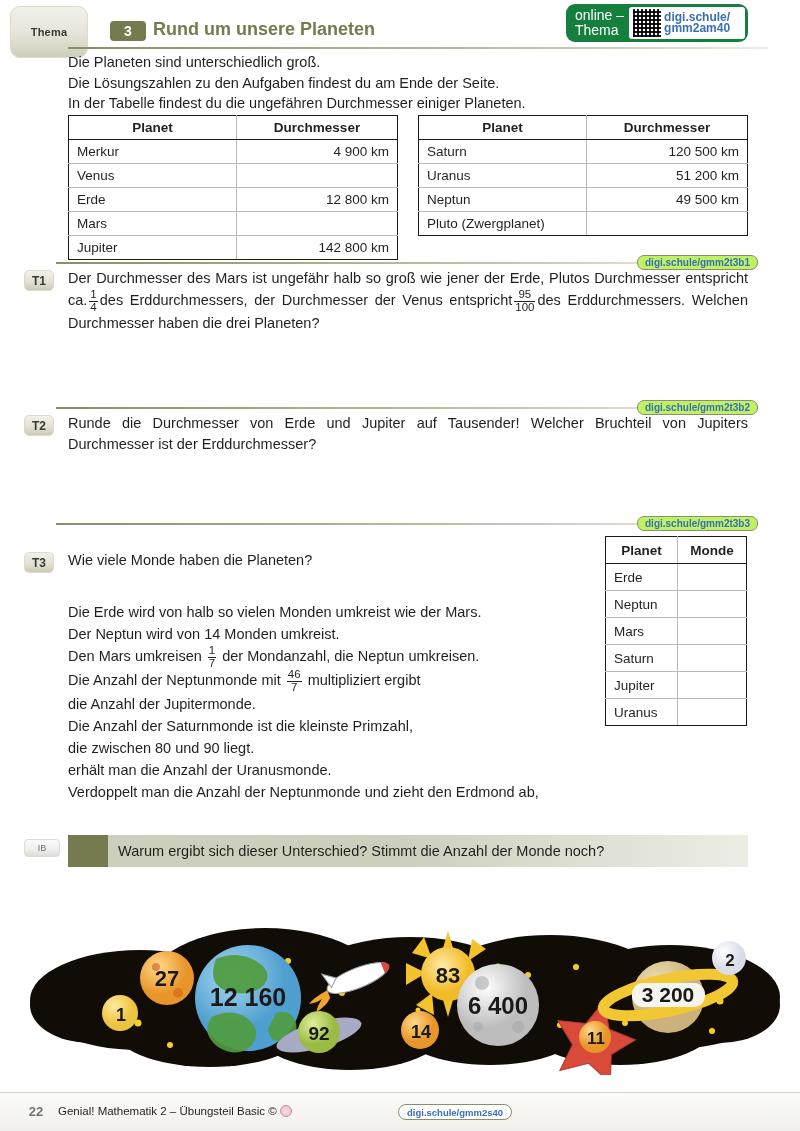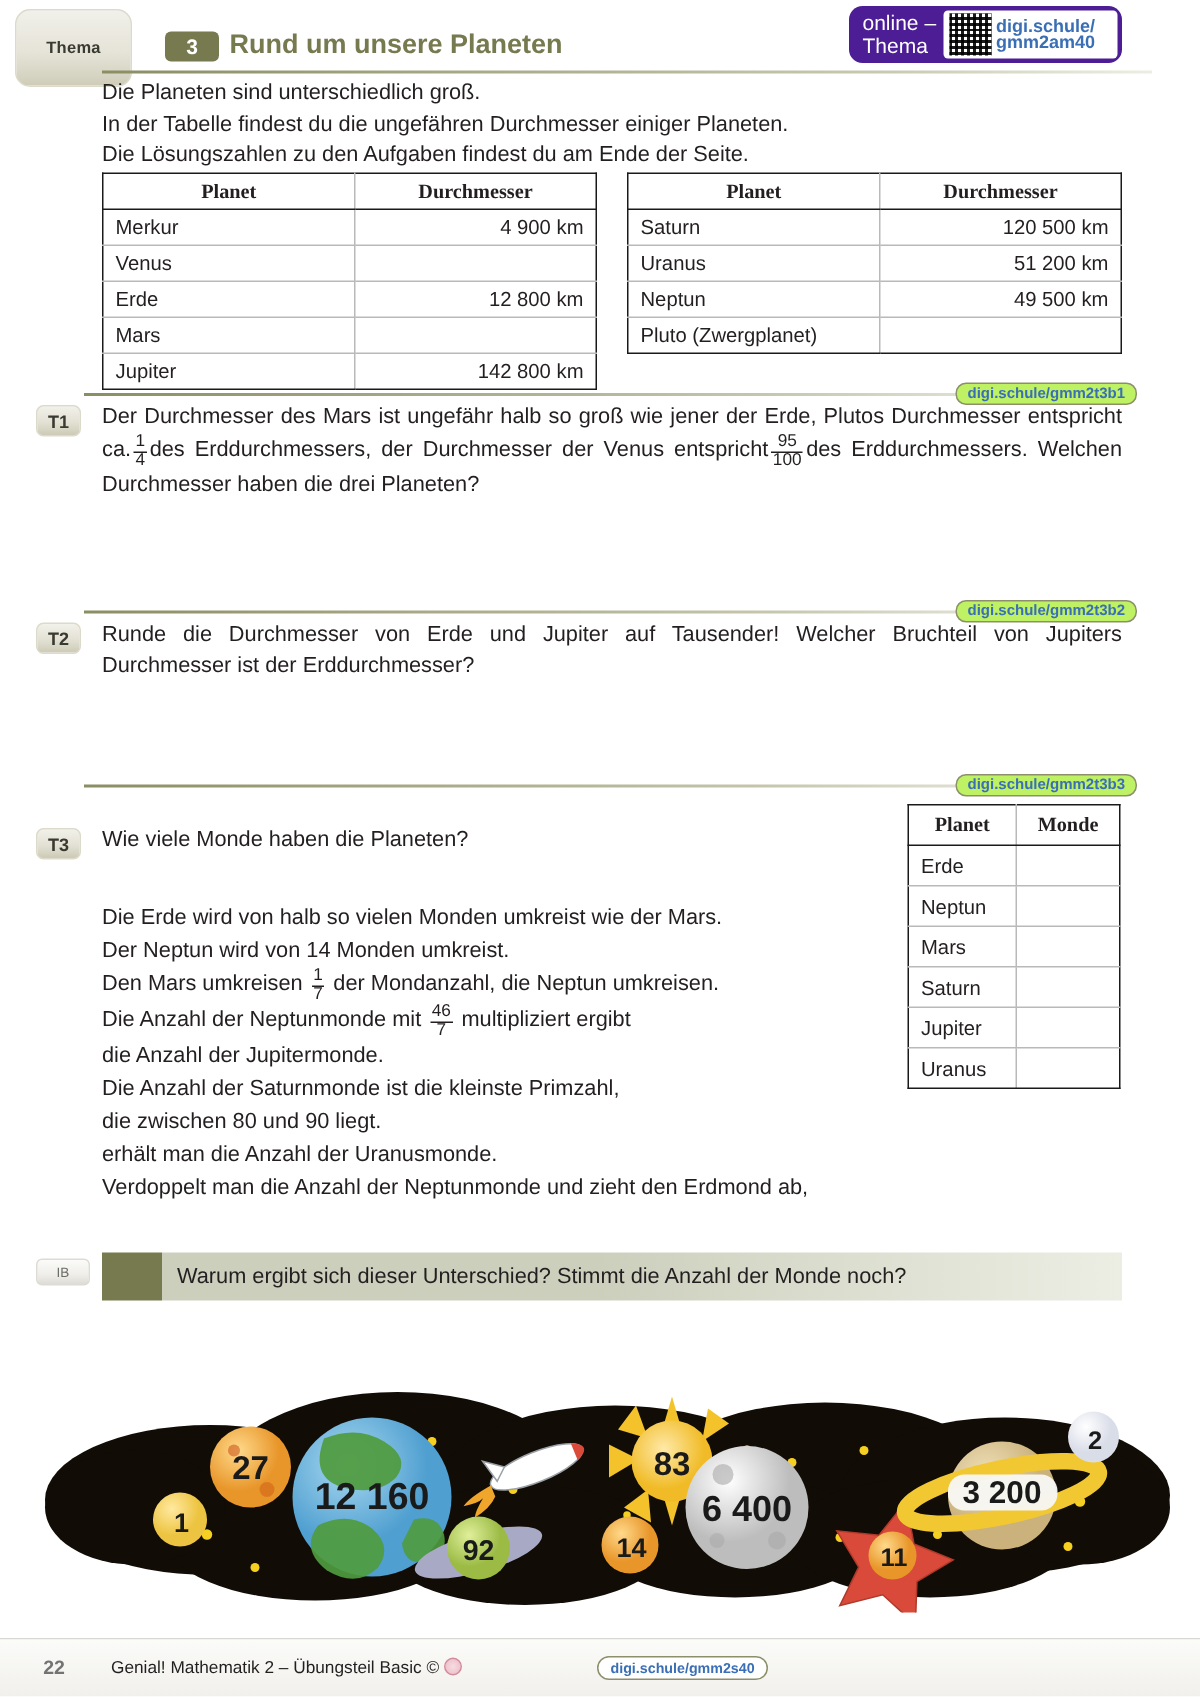--- a/index.html
+++ b/index.html
@@ -30,21 +30,21 @@
   .chapter-title{
     position:absolute; left:153px; top:19px;
     font-size:18px; font-weight:bold; color:#77794f; white-space:nowrap;
   }
   .header-rule{
     position:absolute; left:68px; top:47px; width:700px; height:2px;
     background:linear-gradient(90deg,#8b8d63 0%,#c9cab1 75%,#eceee3 100%);
   }
   .online-badge{
     position:absolute; right:52px; top:4px; width:182px; height:38px;
-    background:#4c1d95; border-radius:9px;
+    background:#15803d; border-radius:9px;
     display:flex; align-items:center; padding:3px;
   }
   .online-badge .ob-label{
     color:#ffffff; font-size:14px; line-height:15px; padding:0 5px 0 6px;
     font-weight:normal; white-space:nowrap;
   }
   .ob-white{
     background:#ffffff; border-radius:3px; height:32px; flex:1;
     display:flex; align-items:center; padding:2px 4px; gap:3px;
   }
@@ -65,21 +65,20 @@
 
   
   .dtable{ position:absolute; border-collapse:collapse; }
   .dtable td, .dtable th{
     border:1px solid #b9b9b9; padding:3px 8px;
     font-size:13.5px; height:24px;
   }
   .dtable th{
     font-weight:bold; text-align:center; font-size:13.5px;
     border-bottom:1.6px solid #1a1a1a;
-    font-family:Liberation Serif, serif;
   }
   .dtable tr:last-child td{ border-bottom:1.6px solid #1a1a1a; }
   .dtable td.num{ text-align:right; }
   .dtable td.first{ border-left:1.6px solid #1a1a1a; }
   .dtable td.last{ border-right:1.6px solid #1a1a1a;margin-left:34px; }
   .dtable th.first{ border-left:1.6px solid #1a1a1a; border-top:1.6px solid #1a1a1a;}
   .dtable th.last{ border-right:1.6px solid #1a1a1a; border-top:1.6px solid #1a1a1a;}
   #table-left{ left:68px; top:115px; width:330px; }
   #table-left colgroup col:first-child{ width:168px; }
   #table-right{ left:418px; top:115px; width:330px; }
@@ -148,21 +147,21 @@
   }
   .footer-bg{
     position:absolute; left:0; top:1093px; width:800px; height:38px;
     background:linear-gradient(180deg,#fbfbf9 0%,#f1f0ec 100%);
   }
   .pagenum{
     position:absolute; left:22px; top:1104px; width:28px;
     font-size:13px; font-weight:bold; text-align:center; color:#737373;
   }
   .foot-text{
-    position:absolute; left:74px; top:1105px; font-size:11.5px; color:#231f20; white-space:nowrap;
+    position:absolute; left:58px; top:1105px; font-size:11.5px; color:#231f20; white-space:nowrap;
   }
   .foot-link{
     position:absolute; left:398px; top:1104px; height:16px;
     border:1px solid #8d8f6b; border-radius:8px; background:#ffffff;
     padding:0 8px; display:flex; align-items:center;
     font-size:9.5px; font-weight:bold; color:#3a6fb5;
   }
   .copyseal{
     display:inline-block; width:12px; height:12px; border-radius:50%;
     border:1px solid #d08c9a; vertical-align:-2px; margin-left:3px;
@@ -190,22 +189,22 @@
     <div class="qr"></div>
     <div class="ob-url">
       <div>digi.schule/</div>
       <div>gmm2am40</div>
     </div>
   </div>
 </div>
 
 <div class="intro">
   <div>Die Planeten sind unterschiedlich groß.</div>
+  <div>Die Lösungszahlen zu den Aufgaben findest du am Ende der Seite.</div>
   <div>In der Tabelle findest du die ungefähren Durchmesser einiger Planeten.</div>
-  <div>Die Lösungszahlen zu den Aufgaben findest du am Ende der Seite.</div>
 </div>
 
 <table class="dtable" id="table-left">
   <colgroup>
       <col>
       <col>
     </colgroup>
   <thead>
     <tr>
       <th class="first">Planet</th>

